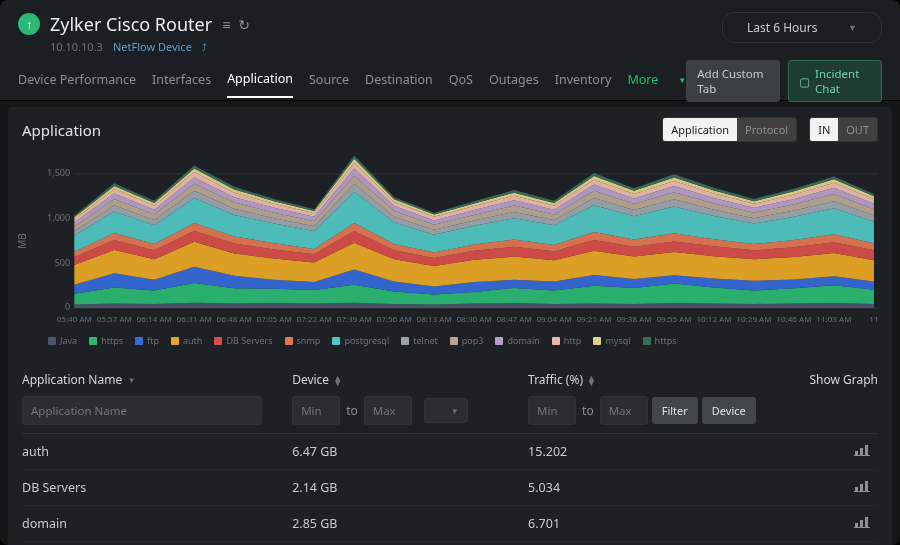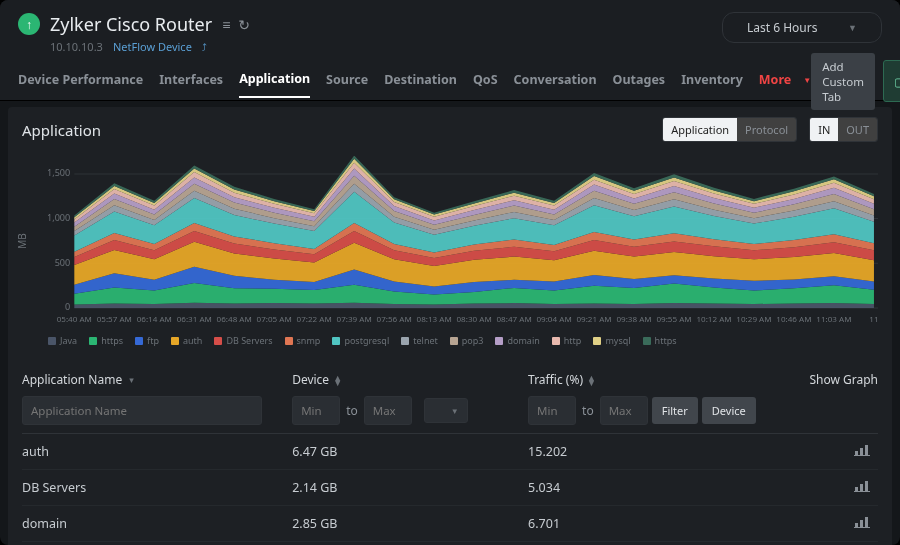--- a/index.html
+++ b/index.html
@@ -98,24 +98,23 @@
     margin-top: 14px;
     height: 32px;
   }
   .tabs { display: flex; gap: 16px; align-items: center; }
   .tab {
     font-size: 12.5px;
     color: var(--text-dim);
     padding-bottom: 9px;
     cursor: pointer;
     white-space: nowrap;
-    font-weight: bold;
   }
   .tab.active { color: #fff; border-bottom: 2px solid #fff; }
-  .tab.more { color: #ef4444; display: flex; align-items: center; gap: 12px; }
+  .tab.more { color: #22c55e; display: flex; align-items: center; gap: 20px; }
   .tab-actions { display: flex; gap: 8px; align-items: center; padding-bottom: 6px; }
   .btn {
     padding: 5px 10px;
     border-radius: 3px;
     font-size: 11.5px;
     cursor: pointer;
     border: 1px solid transparent;
     color: var(--text);
   }
   .btn-custom-tab { background: #3b4046; }
@@ -273,21 +272,20 @@
       </div>
     </div>
     <div class="tabs-row">
       <div class="tabs">
         <div class="tab">Device Performance</div>
         <div class="tab">Interfaces</div>
         <div class="tab active">Application</div>
         <div class="tab">Source</div>
         <div class="tab">Destination</div>
         <div class="tab">QoS</div>
-        <div class="tab">Conversation</div>
         <div class="tab">Outages</div>
         <div class="tab">Inventory</div>
         <div class="tab more">
             <span>More</span>
             <span style="font-size:8px">▼</span>
           </div>
       </div>
       <div class="tab-actions">
         <div class="btn btn-custom-tab">Add Custom Tab</div>
         <div class="btn btn-chat">

